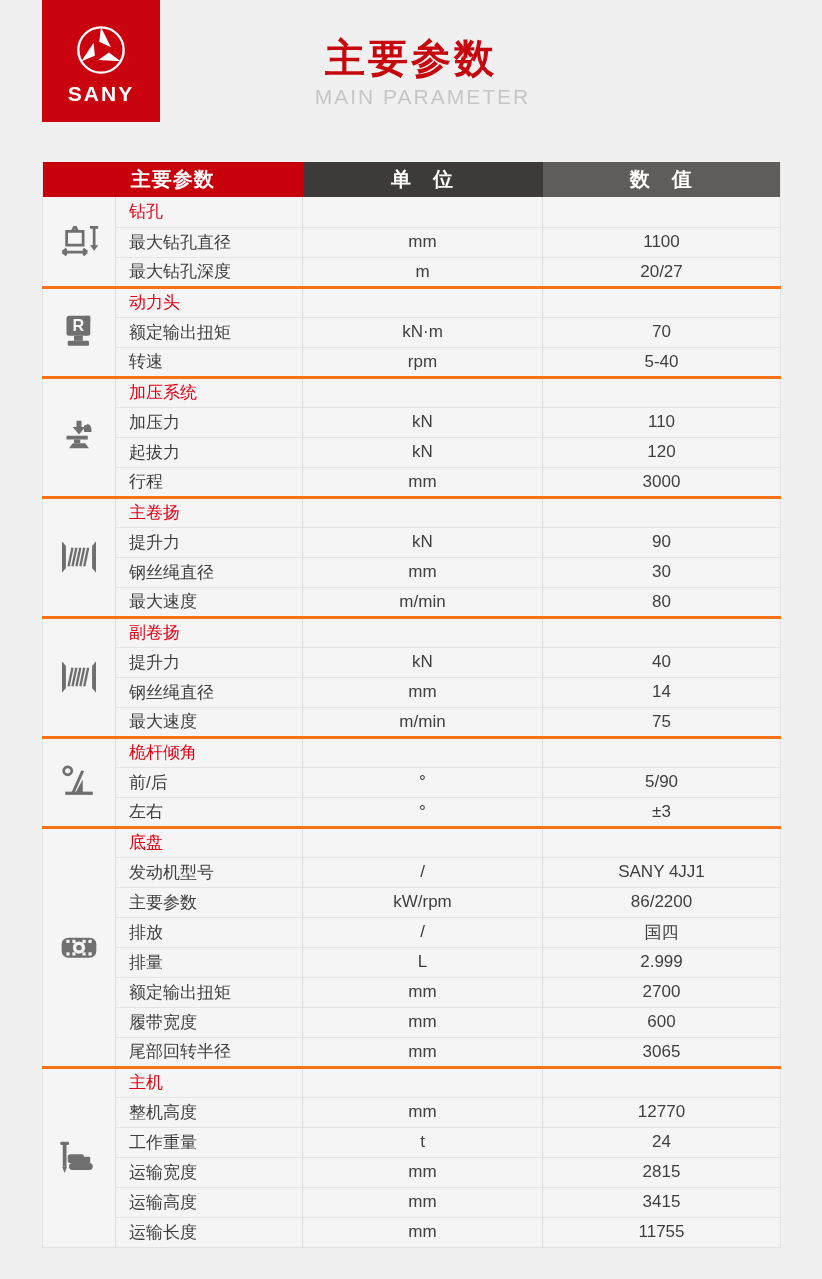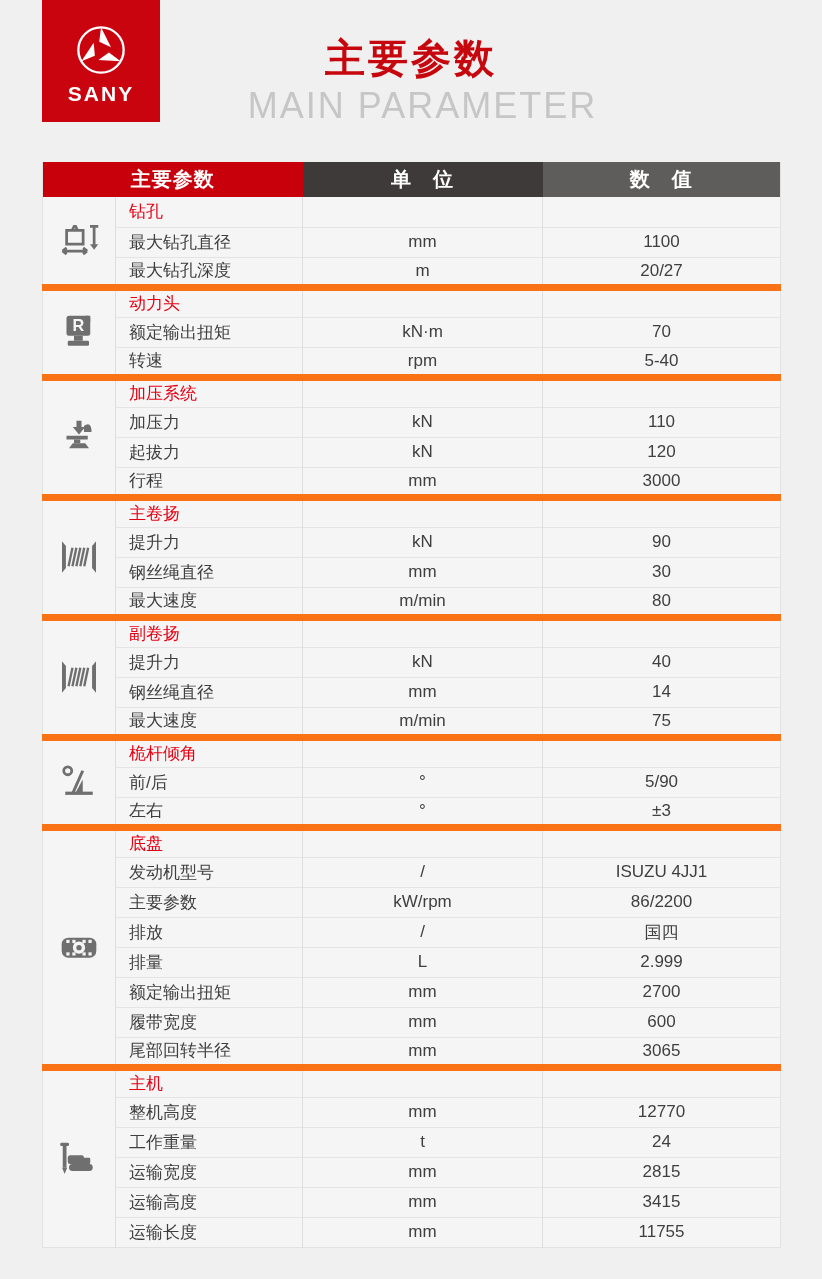--- a/index.html
+++ b/index.html
@@ -24,21 +24,21 @@
   .logo-text {
     color:#ffffff; font-weight:bold; font-size:21px;
     letter-spacing:2px; margin-top:3px;
   }
   .titles { position:absolute; left:0; top:36px; width:822px; text-align:center; }
   .page-title {
     font-size:40px; font-weight:bold; letter-spacing:3px;
     color:var(--title-red,#c7070e); line-height:1.1;
   }
   .page-subtitle {
-    font-size:36px; color:var(--subtitle-gray,#c6c6c6);
+    font-size:21px; color:var(--subtitle-gray,#c6c6c6);
     letter-spacing:2px; margin-top:5px;padding-left:23px;
   }
 
   
   table.spec {
     position:absolute; left:42px; top:162px;
     width:738px; border-collapse:collapse; table-layout:fixed;
     border:1px solid #e2e2e3; border-top:none;
   }
   thead th {
@@ -49,21 +49,21 @@
   th.h-dark { background:var(--header-dark,#3e3a39);margin-top:41px; }
   th.h-mid  { background:var(--header-gray,#5f5d5c); }
 
   tbody td {
     background:#f5f5f6; height:30px; font-size:17px; color:#3f3f3f;
     vertical-align:middle; border-top:1px solid #e4e4e5;
   }
   td.icon-cell { border-right:1px solid #dedede; text-align:center; vertical-align:middle; }
   td.param, td.section-title { text-align:left; padding-left:13px;margin-top:44px; }
   td.unit, td.value { text-align:center; border-left:1px solid #dedede; }
-  tr.section-start td { border-top:7px solid #f97316; }
+  tr.section-start td { border-top:3px solid #f97316; }
   tbody tr:first-child td { border-top:none; }
   td.section-title { color:var(--section-red,#e60012); }
   .icon-cell svg { display:block; margin:0 auto; }
 </style>
 </head>
 <body>
 
 <div class="page">
 
   <div class="logo-block">
@@ -286,21 +286,21 @@
        </g>
      </svg>
           </td>
           <td class="section-title">底盘</td>
           <td class="unit"></td>
           <td class="value"></td>
         </tr>
         <tr>
           <td class="param">发动机型号</td>
           <td class="unit">/</td>
-          <td class="value">ISUZU 4JJ1</td>
+          <td class="value">SANY 4JJ1</td>
         </tr>
         <tr>
           <td class="param">主要参数</td>
           <td class="unit">kW/rpm</td>
           <td class="value">86/2200</td>
         </tr>
         <tr>
           <td class="param">排放</td>
           <td class="unit">/</td>
           <td class="value">国四</td>

